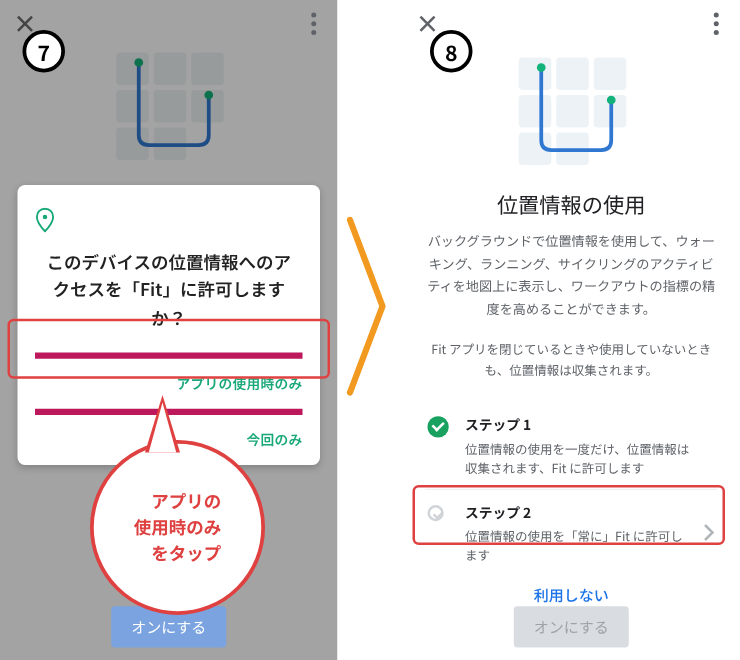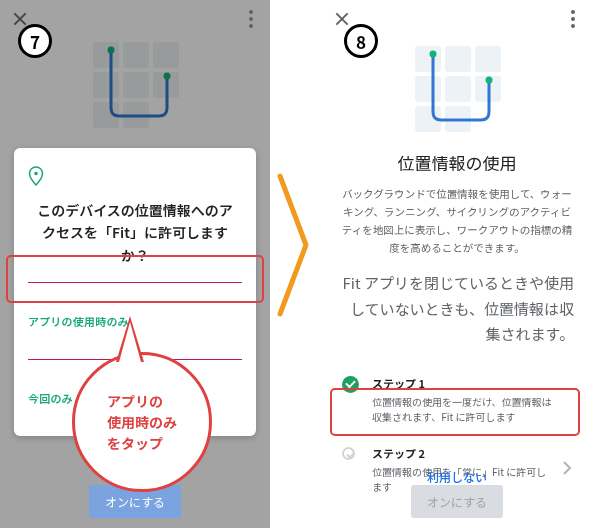--- a/index.html
+++ b/index.html
@@ -64,39 +64,39 @@
     top:148px;
     background:#fff;
     border-radius:6px;
     padding:18px 14px 0 14px;
     box-shadow: 0 2px 6px rgba(0,0,0,.2);
   }
   .pin { display:block; margin:0 auto; margin-bottom:8px; }
   .pin svg path { stroke:#18a878; stroke-width:1.5; fill:none; }
   .pin svg circle { fill:#18a878; }
   .qtext { font-size:14px; color:#222; text-align:center; line-height:1.6; font-weight:600; padding:0 4px 16px; }
-  .opt { text-align:left; font-size:11px; color:#18a878; padding:30px 0; border-top:1px solid #be185d; font-weight:600; letter-spacing:.2px; }
+  .opt { text-align:right; font-size:11px; color:#18a878; padding:12px 0; border-top:5px solid #be185d; font-weight:600; letter-spacing:.2px; }
   .highlight-box {
     position:absolute;
     border:2.5px solid #df4040;
     border-radius:5px;
     pointer-events:none;
   }
   .hl1 { left:6px; right:6px; top:255px; height:48px; }
 
   
   .content {
     position:absolute;
     top:150px;
     left:0; right:0;
     padding: 0 18px;
   }
   .title { font-size:17px; font-weight:400; color:#202124; text-align:center; margin-bottom:10px; }
   .desc  { font-size:10.5px; color:#5f6368; text-align:center; line-height:1.7; margin-bottom:14px; }
-  .desc2 { font-size:15px; color:#5f6368; text-align:right; line-height:1.7; margin-bottom:18px; }
+  .desc2 { font-size:10px; color:#5f6368; text-align:center; line-height:1.7; margin-bottom:18px; }
   .steps { }
   .step { position:relative; padding:10px 18px 10px 32px; }
   .step + .step { border-top:1px solid #f0f0f0; }
   .step .ico { position:absolute; left:2px; top:11px; width:17px; height:17px; }
   .step1 .ico { background:#19a15f; border-radius:50%; }
   .step1 .ico::after { content:""; position:absolute; left:4px; top:4px; width:7px; height:4px; border-left:2px solid #fff; border-bottom:2px solid #fff; transform:rotate(-45deg); }
   .step2 .ico { border:2px solid #d0d4d8; border-radius:50%; width:13px; height:13px; top:12px; }
   .step2 .ico::after{ content:""; position:absolute; left:3px; top:3px; width:5px; height:3px; border-left:2px solid #d0d4d8; border-bottom:2px solid #d0d4d8; transform:rotate(-45deg);}
   .step-t { font-size:11px; color:#202124; font-weight:700; margin-bottom:3px; }
   .step-s { font-size:10px; color:#5f6368; line-height:1.5; }
@@ -134,21 +134,21 @@
 
   
   .callout {
     position:absolute;
     left:72px; top:352px;
     width:140px; height:140px;
     border-radius:50%;
     background:#fff;
     border:3px solid #df4040;
     display:flex; align-items:center; justify-content:center;
-    text-align:left;
+    text-align:right;
     z-index:8;
   }
   .callout-text { font-size:14px; color:#df4040; font-weight:700; line-height:1.5; }
   .callout-tail {
     position:absolute;
     left:116px; top:316px;
     width:0; height:0;
     z-index:9;
   }
   .callout-tail::before{

